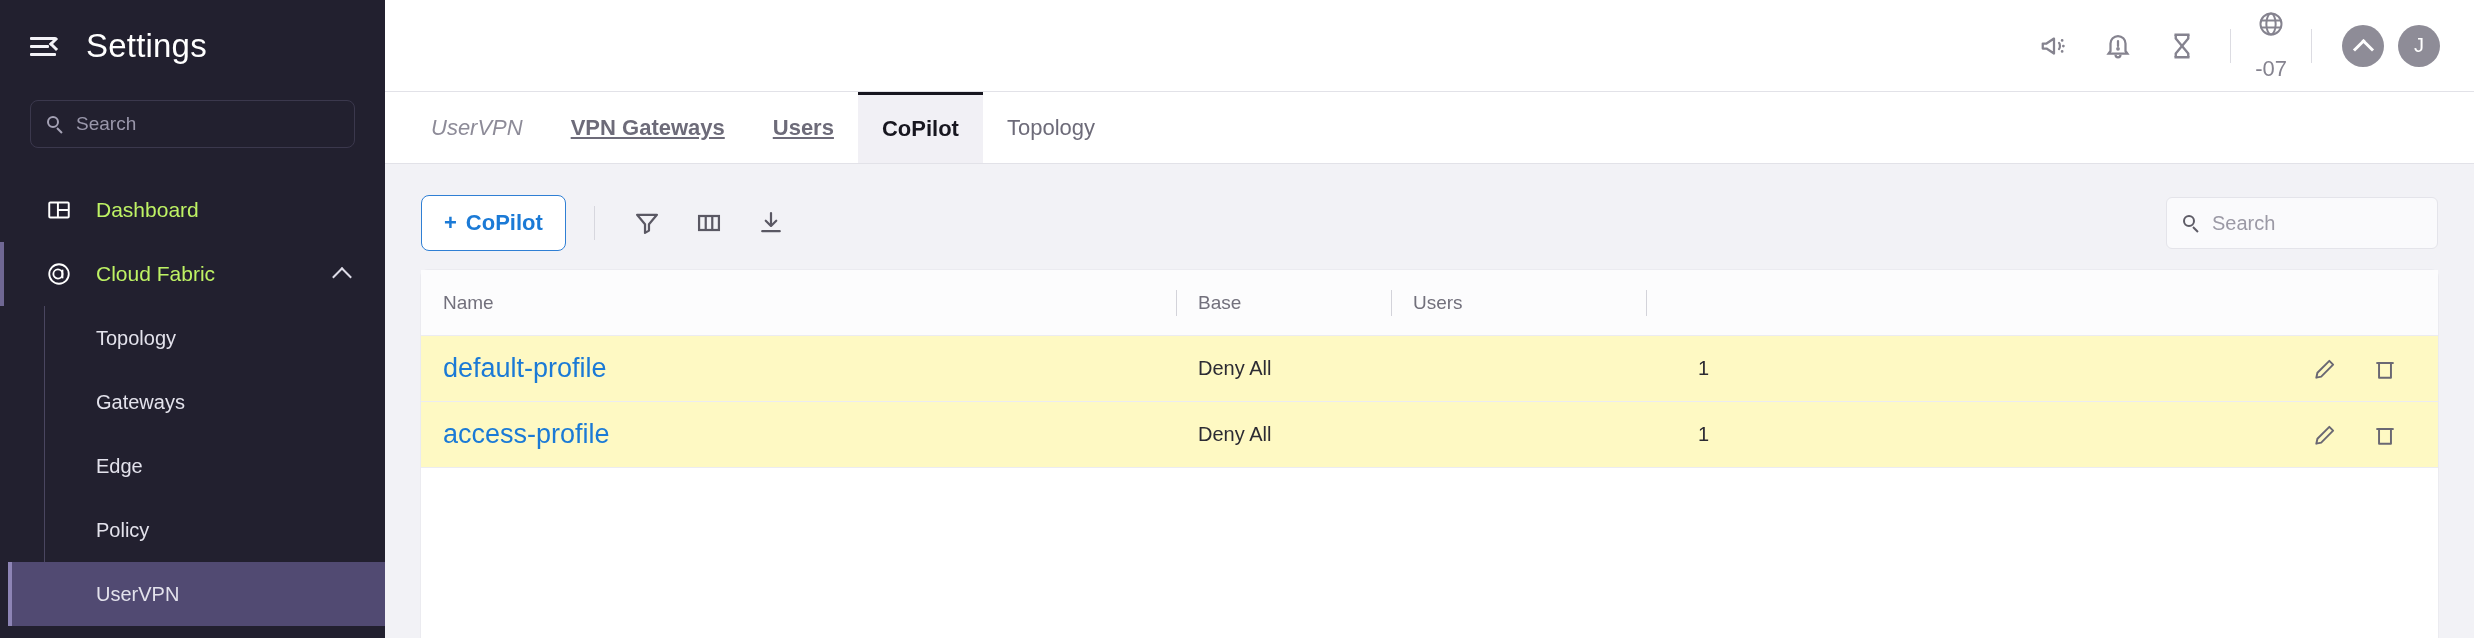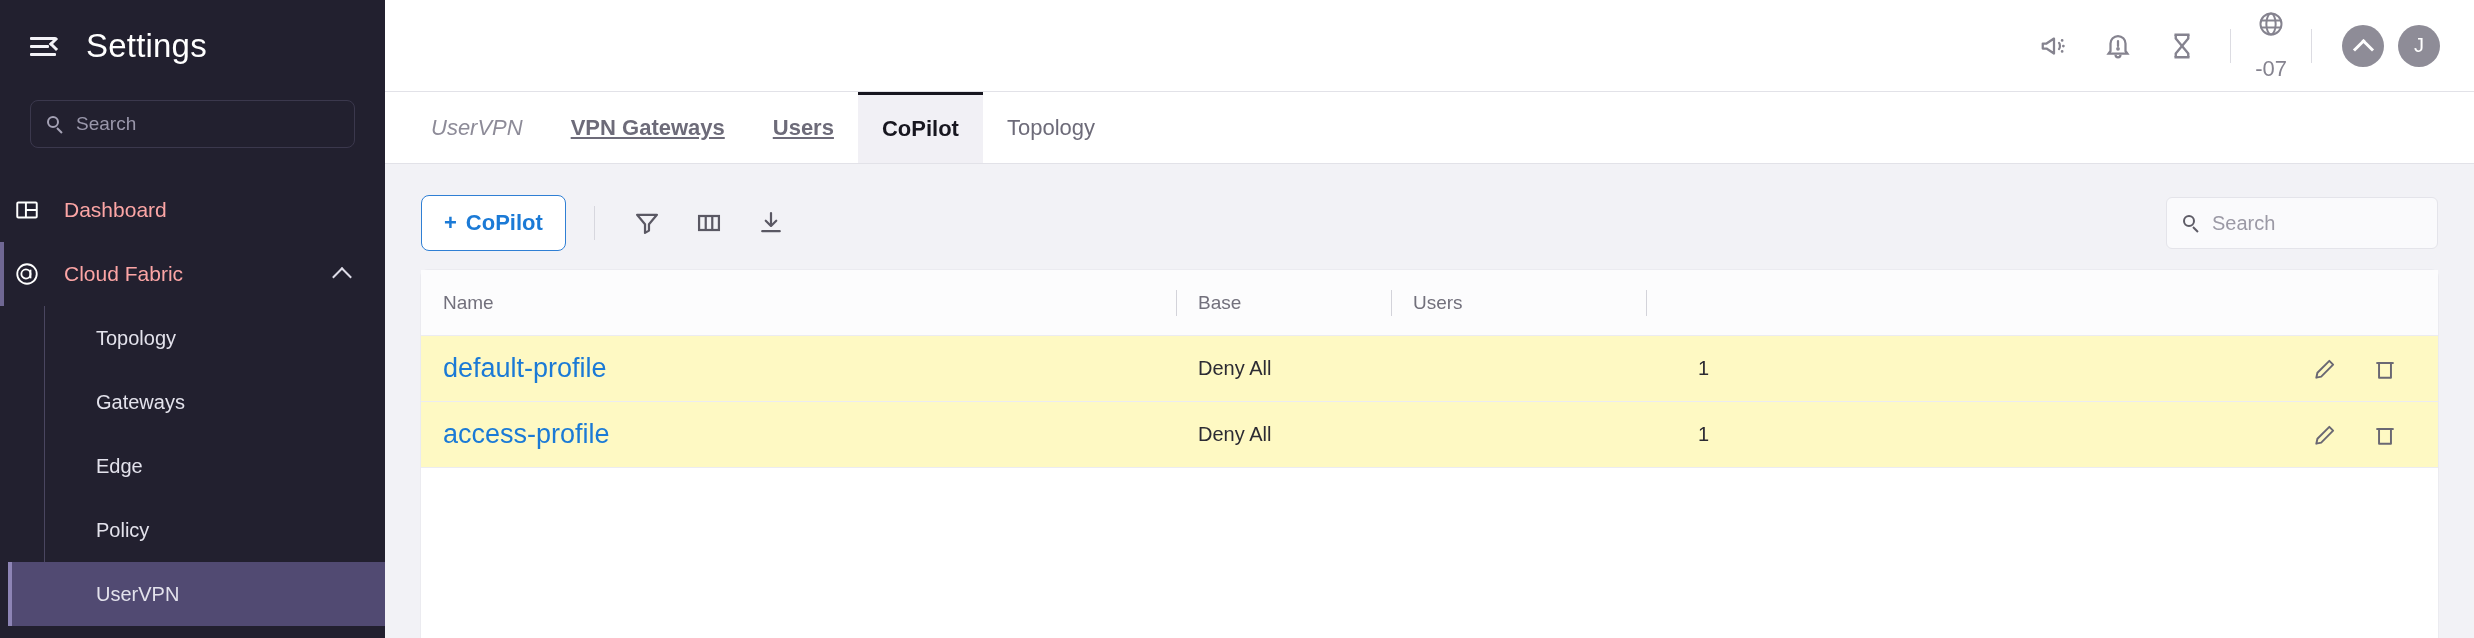--- a/index.html
+++ b/index.html
@@ -53,21 +53,21 @@
   }
   .mag .stem {
     position: absolute; left: 10px; top: 11px; width: 7px; height: 2px;
     background: currentColor; transform: rotate(45deg); transform-origin: left center;
   }
   .side-search .mag { color: #a5a2b5; }
 
   .nav { margin-top: 30px; }
   .nav-item {
     display: flex; align-items: center; height: 64px;
-    padding-left: 14px; gap: 24px; color: #fca5a5; font-size: 21px;
+    padding-left: 46px; gap: 24px; color: #bef264; font-size: 21px;
     cursor: pointer; position: relative;
   }
   .nav-item.group { font-size: 21px; }
   .nav-item.active-group::before {
     content: ""; position: absolute; left: 0; top: 0; bottom: 0;
     width: 4px; background: #6f6793;
   }
   .nav-item.sub {
     padding-left: 88px; font-size: 20px; color: #e3e2ec;
   }

